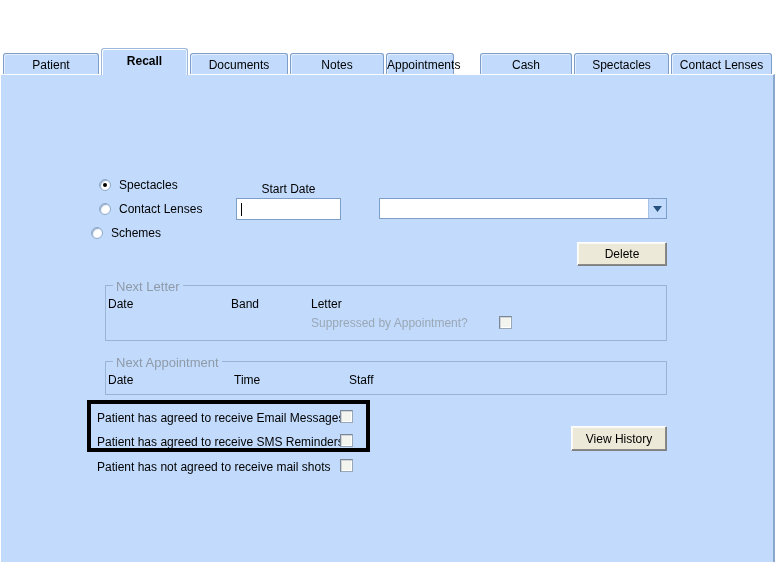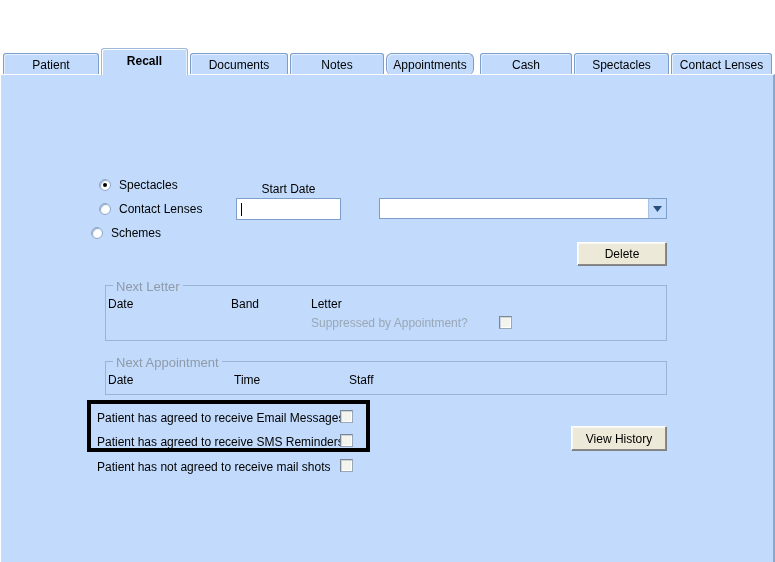--- a/index.html
+++ b/index.html
@@ -246,21 +246,21 @@
     </div>
     <div class="tab active" style="position:absolute;left:101px;top:0px;width:87px;">
       <span>Recall</span>
     </div>
     <div class="tab" style="position:absolute;left:190px;top:5px;width:98px;">
       <span>Documents</span>
     </div>
     <div class="tab" style="position:absolute;left:290px;top:5px;width:94px;">
       <span>Notes</span>
     </div>
-    <div class="tab" style="position:absolute;left:386px;top:5px;width:88px;border-radius:6px;">
+    <div class="tab" style="position:absolute;left:386px;top:5px;width:68px;">
       <span>Appointments</span>
     </div>
     <div class="tab" style="position:absolute;left:480px;top:5px;width:92px;">
       <span>Cash</span>
     </div>
     <div class="tab" style="position:absolute;left:574px;top:5px;width:95px;">
       <span>Spectacles</span>
     </div>
     <div class="tab" style="position:absolute;left:671px;top:5px;width:101px;">
       <span>Contact Lenses</span>

